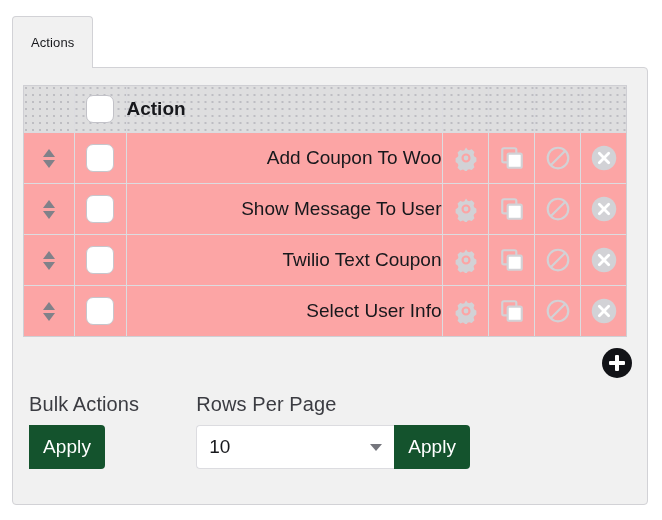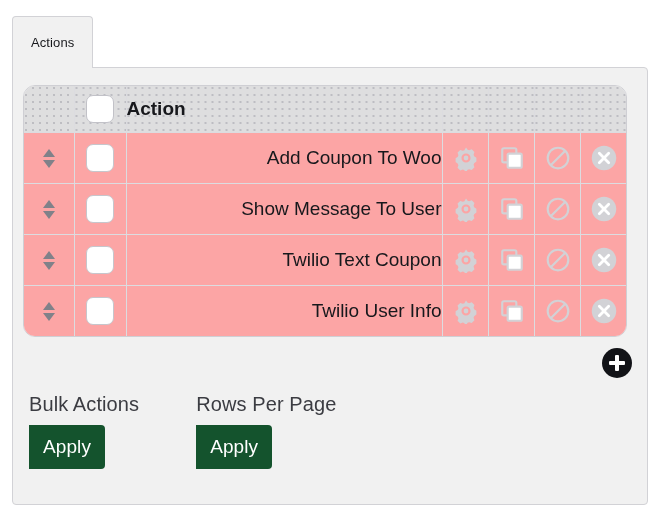--- a/index.html
+++ b/index.html
@@ -52,21 +52,21 @@
     border-radius: 0 4px 4px 4px;
   }
 
   
   .table-wrap {
     position: absolute;
     left: 10px;
     top: 17px;
     width: 604px;
     border: 1px solid #cfcfd4;
-    border-radius: 12px;
+    border-radius: 0;
     background: #ffffff;
     box-sizing: border-box;
     overflow: hidden;
   }
   table.grid {
     border-collapse: collapse;
     width: 100%;
     table-layout: fixed;
   }
   table.grid th, table.grid td {
@@ -417,21 +417,21 @@
               <i class="up"></i>
                 <i class="down"></i>
             </div>
           </td>
           <td>
             <div class="cell-center">
               <div class="cbox"></div>
             </div>
           </td>
           <td>
-            <div class="row-label">Twilio User Info</div>
+            <div class="row-label">Select User Info</div>
           </td>
           <td>
             <div class="icon-btn">
               <svg width="26" height="26" viewBox="0 0 24 24" fill="#d2d2d6">
                 <path d="M12 2.2l1.5 2.1c.5.1 1 .3 1.4.5l2.4-.8 2.5 2.5-.8 2.4c.2.5.4.9.5 1.4l2.1 1.5v3.5l-2.1 1.5c-.1.5-.3 1-.5 1.4l.8 2.4-2.5 2.5-2.4-.8c-.5.2-.9.4-1.4.5L12 25.3h-.1l-1.4-2.1c-.5-.1-1-.3-1.4-.5l-2.4.8-2.5-2.5.8-2.4c-.2-.5-.4-.9-.5-1.4L2.4 15.8v-3.5l2.1-1.5c.1-.5.3-1 .5-1.4l-.8-2.4 2.5-2.5 2.4.8c.5-.2.9-.4 1.4-.5L12 2.2zm0 5.6a4.2 4.2 0 100 8.4 4.2 4.2 0 000-8.4zm0 2a2.2 2.2 0 110 4.4 2.2 2.2 0 010-4.4z"></path>
               </svg>
             </div>
           </td>
           <td>
             <div class="icon-btn">
@@ -472,18 +472,22 @@
     <div class="ctrl-group">
       <div class="ctrl-label">Bulk Actions</div>
       <div class="ctrl-row">
         <button class="apply-btn">Apply</button>
       </div>
     </div>
 
     <div class="ctrl-group">
       <div class="ctrl-label">Rows Per Page</div>
       <div class="ctrl-row">
+        <div class="select white">
+          <span>10</span>
+          <span class="caret"></span>
+        </div>
         <button class="apply-btn">Apply</button>
       </div>
     </div>
 
   </div>
 </div>
 
 </body></html>

